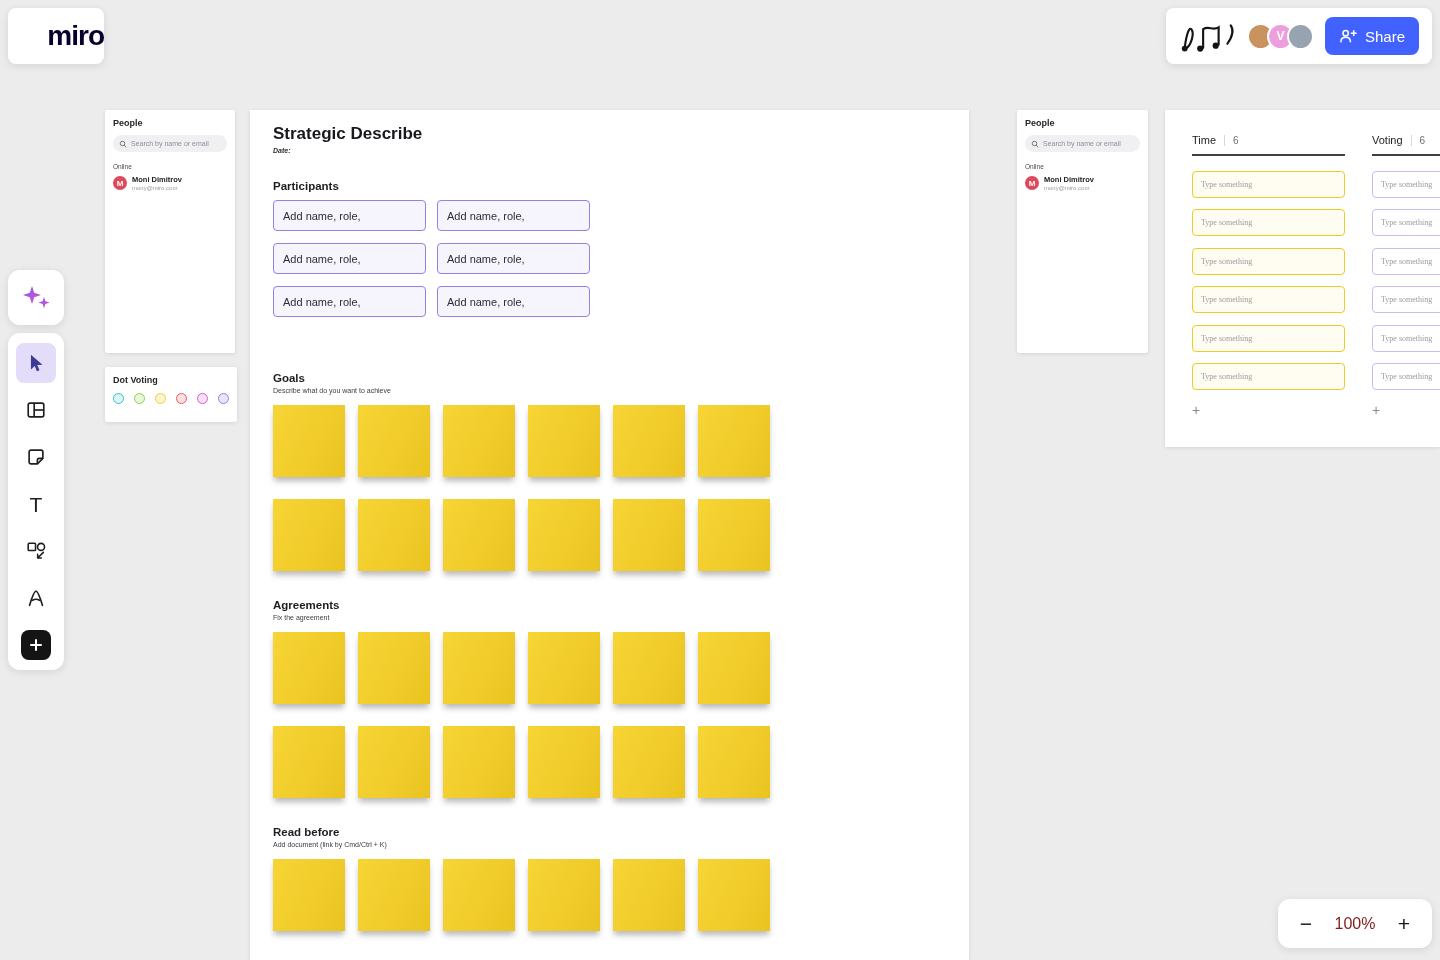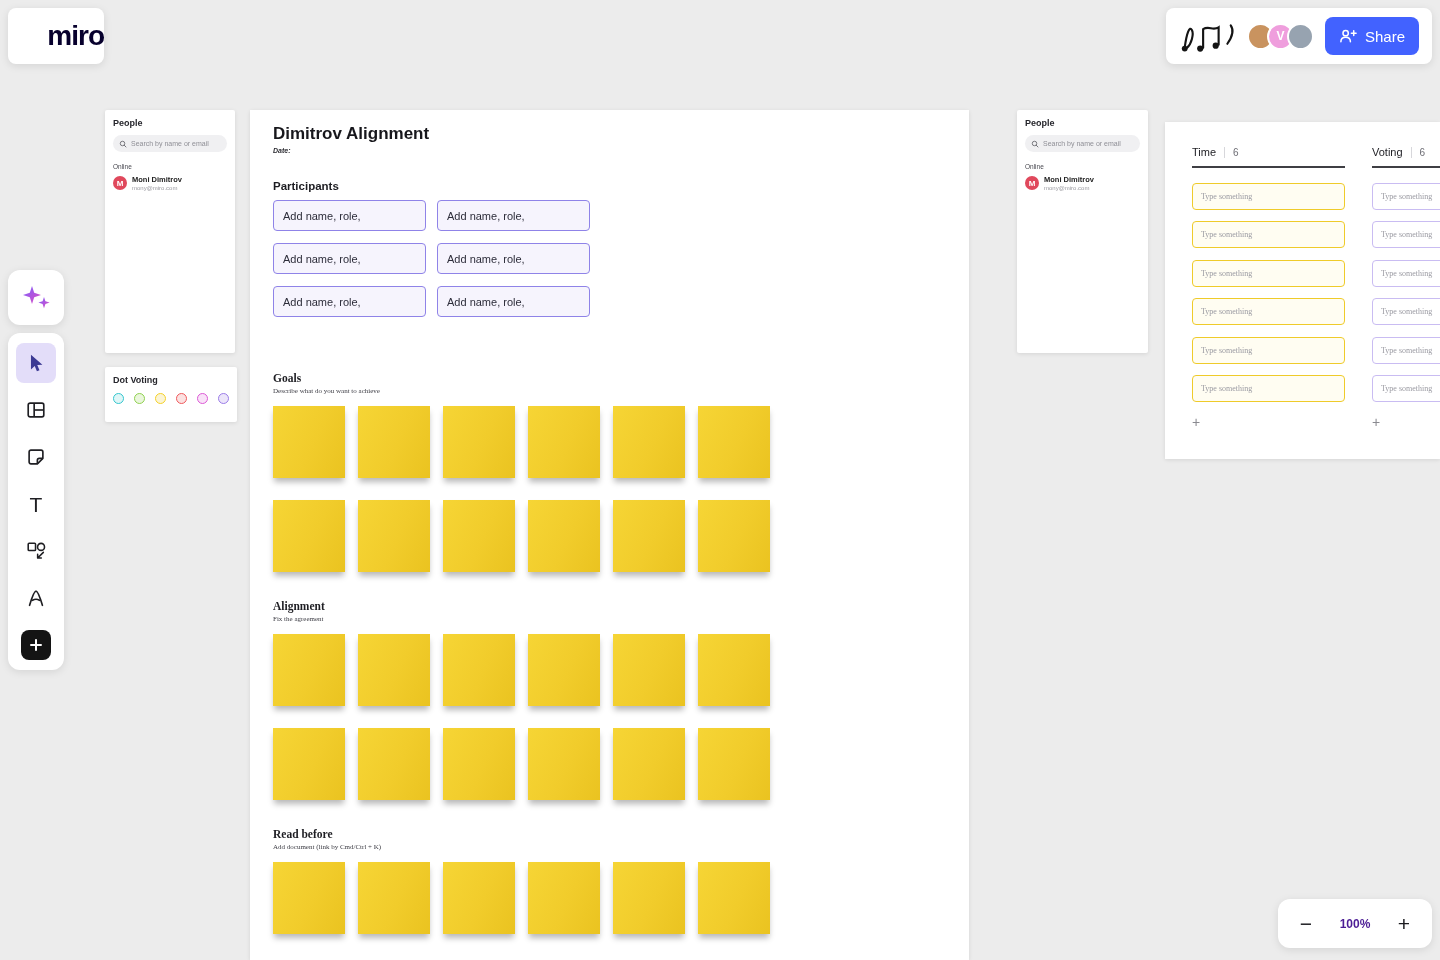--- a/index.html
+++ b/index.html
@@ -75,53 +75,53 @@
   
   .board-main { left:250px; top:110px; width:719px; height:850px; padding:14px 0 0 23px; overflow:hidden; }
   .bm-title { font-size:17px; font-weight:600; color:#17171c; }
   .bm-date { font-size:7px; font-style:italic; font-weight:700; margin-top:3px; color:#2a2a30; }
   .bm-part-h { font-size:11.5px; font-weight:700; margin-top:26px; color:#1d1d22; }
   .part-grid { margin-top:8px; display:grid; grid-template-columns:153px 153px; column-gap:11px; row-gap:12px; }
   .part-input {
     height:31px; border:1px solid #8F83E8; background:#F6F4FD; border-radius:4px;
     display:flex; align-items:center; padding-left:9px; font-size:11px; color:#2d2d3a; cursor:text;
   }
-  .section { margin-top:28px;font-family:Liberation Serif, serif; }
+  .section { margin-top:28px; }
   .section.first { margin-top:55px; }
   .sec-h { font-size:11.5px; font-weight:700; color:#1d1d22; }
   .sec-sub { font-size:7px; color:#3c3c44; margin-top:3px; }
   .sticky-row { display:flex; gap:13px; margin-top:11px; }
   .sticky-row + .sticky-row { margin-top:22px; }
   .sticky {
     width:72px; height:72px; flex:0 0 auto;
     background:linear-gradient(115deg, #F6D535 0%, #F1CC2B 55%, #EAC320 100%);
     box-shadow:0 5px 6px -1px rgba(0,0,0,.28);
     cursor:pointer;
   }
 
   
-  .board-right { left:1165px; top:110px; width:275px; height:337px; padding:23px 0 16px 27px; overflow:hidden;margin-top:12px; }
+  .board-right { left:1165px; top:110px; width:275px; height:337px; padding:23px 0 16px 27px; overflow:hidden; }
   .planner { display:flex; gap:27px; }
   .col { width:153px; flex:0 0 auto; }
   .col-head { display:flex; align-items:center; gap:8px; height:14px; }
   .col-label { font-size:11px; font-weight:500; color:#1d1d22; }
   .col-sep { width:1px; height:11px; background:#d7d7db; }
   .col-count { font-size:10px; color:#6d6d74; }
   .col-rule { height:1.5px; background:#3f3f44; margin-top:7px; }
   .fields { margin-top:15px;font-family:Liberation Serif, serif; }
   .field {
     height:27px; border:1.5px solid; border-radius:4px; display:flex; align-items:center;
     padding-left:8px; margin-bottom:11.5px; font-size:8px; color:#9a9aa2; cursor:text;
   }
   .col-add { font-size:14px; color:#8a8a90; margin-top:2px; width:16px; text-align:left; cursor:pointer; }
 
   
   .zoom-card { left:1278px; top:899px; width:154px; height:49px; border-radius:12px; display:flex; align-items:center; justify-content:space-between; padding:0 16px; }
   .zoom-btn { font-size:21px; font-weight:300; color:#1b1b1f; width:24px; text-align:center; line-height:1; }
-  .zoom-level { font-size:12px; font-weight:700; color:#4c1d95; }
+  .zoom-level { font-size:16px; font-weight:400; color:#7f1d1d; }
 </style>
 </head>
 <body>
 
 <div class="card logo-card">
   <span>miro</span>
 </div>
 
 <div class="card collab-card">
   <svg class="doodle" viewBox="0 0 64 42" fill="none" stroke="#141414" stroke-width="2.2" stroke-linecap="round">
@@ -227,21 +227,21 @@
       <div class="dot" style="border-color: rgb(51, 198, 206); background: rgb(223, 246, 247);"></div>
       <div class="dot" style="border-color: rgb(143, 209, 79); background: rgb(234, 246, 220);"></div>
       <div class="dot" style="border-color: rgb(245, 209, 40); background: rgb(251, 244, 212);"></div>
       <div class="dot" style="border-color: rgb(240, 89, 92); background: rgb(251, 225, 225);"></div>
       <div class="dot" style="border-color: rgb(221, 89, 214); background: rgb(249, 226, 248);"></div>
       <div class="dot" style="border-color: rgb(155, 124, 232); background: rgb(236, 229, 250);"></div>
     </div>
 </div>
 
 <div class="panel board-main">
-  <div class="bm-title">Dimitrov Alignment</div>
+  <div class="bm-title">Strategic Describe</div>
   <div class="bm-date">Date:</div>
   <div class="bm-part-h">Participants</div>
   <div class="part-grid">
       <div class="part-input">Add name, role,</div>
       <div class="part-input">Add name, role,</div>
       <div class="part-input">Add name, role,</div>
       <div class="part-input">Add name, role,</div>
       <div class="part-input">Add name, role,</div>
       <div class="part-input">Add name, role,</div>
     </div>
@@ -260,21 +260,21 @@
         <div class="sticky-row">
           <div class="sticky"></div>
           <div class="sticky"></div>
           <div class="sticky"></div>
           <div class="sticky"></div>
           <div class="sticky"></div>
           <div class="sticky"></div>
         </div>
       </section>
       <section class="section">
-        <div class="sec-h">Alignment</div>
+        <div class="sec-h">Agreements</div>
         <div class="sec-sub">Fix the agreement</div>
         <div class="sticky-row">
           <div class="sticky"></div>
           <div class="sticky"></div>
           <div class="sticky"></div>
           <div class="sticky"></div>
           <div class="sticky"></div>
           <div class="sticky"></div>
         </div>
         <div class="sticky-row">

